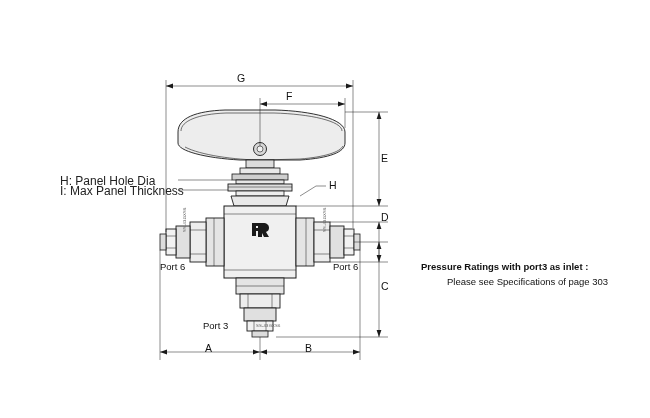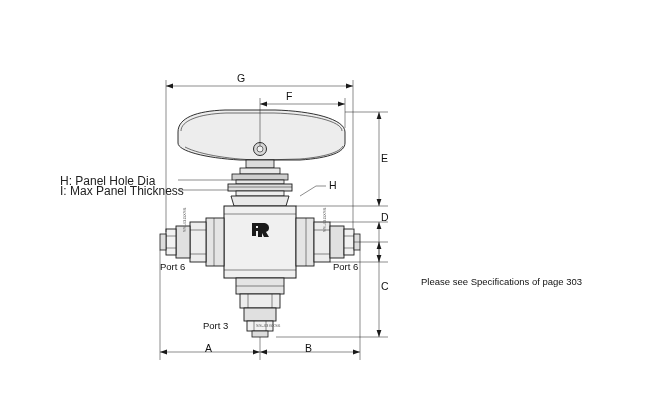--- a/index.html
+++ b/index.html
@@ -44,20 +44,21 @@
     color: #111111;
   }
   .note-head {
     font-size: 9.5px;
     font-weight: bold;
     color: #111111;
   }
   .note-body {
     font-size: 9.5px;
     color: #111111;
+    margin-left: 26px;
   }
   .vert-txt {
     font-size: 4.2px;
     color: #555555;
     letter-spacing: 0.2px;
   }
 </style>
 </head>
 <body>
 
@@ -217,15 +218,16 @@
   <div class="txt lbl-small" style="left:60px; top:184px;">I: Max Panel Thickness</div>
 
   <div class="txt port-lbl" style="left:160px; top:261px;">Port 6</div>
   <div class="txt port-lbl" style="left:333px; top:261px;">Port 6</div>
   <div class="txt port-lbl" style="left:203px; top:320px;">Port 3</div>
 
   <div class="txt vert-txt" style="left:182px; top:232px; transform:rotate(-90deg); transform-origin:left top;">SS-43GXS6</div>
   <div class="txt vert-txt" style="left:322px; top:232px; transform:rotate(-90deg); transform-origin:left top;">SS-43GXS6</div>
   <div class="txt vert-txt" style="left:256px; top:323px;">SS-43GXS6</div>
 
+  <div class="txt note-head" style="left:421px; top:261px;">Pressure Ratings with port3 as inlet :</div>
   <div class="txt note-body" style="left:421px; top:276px;">Please see Specifications of page 303</div>
 
 </div>
 
 </body></html>

